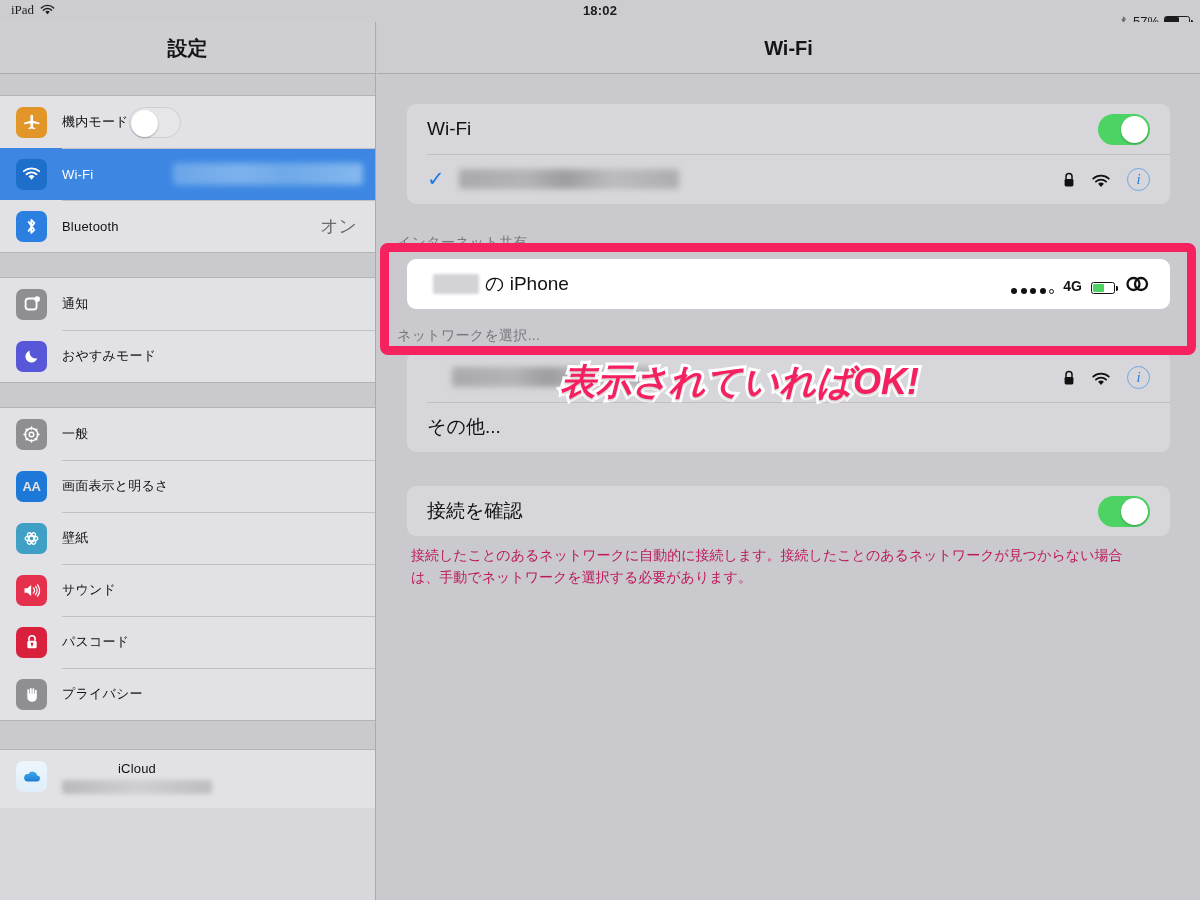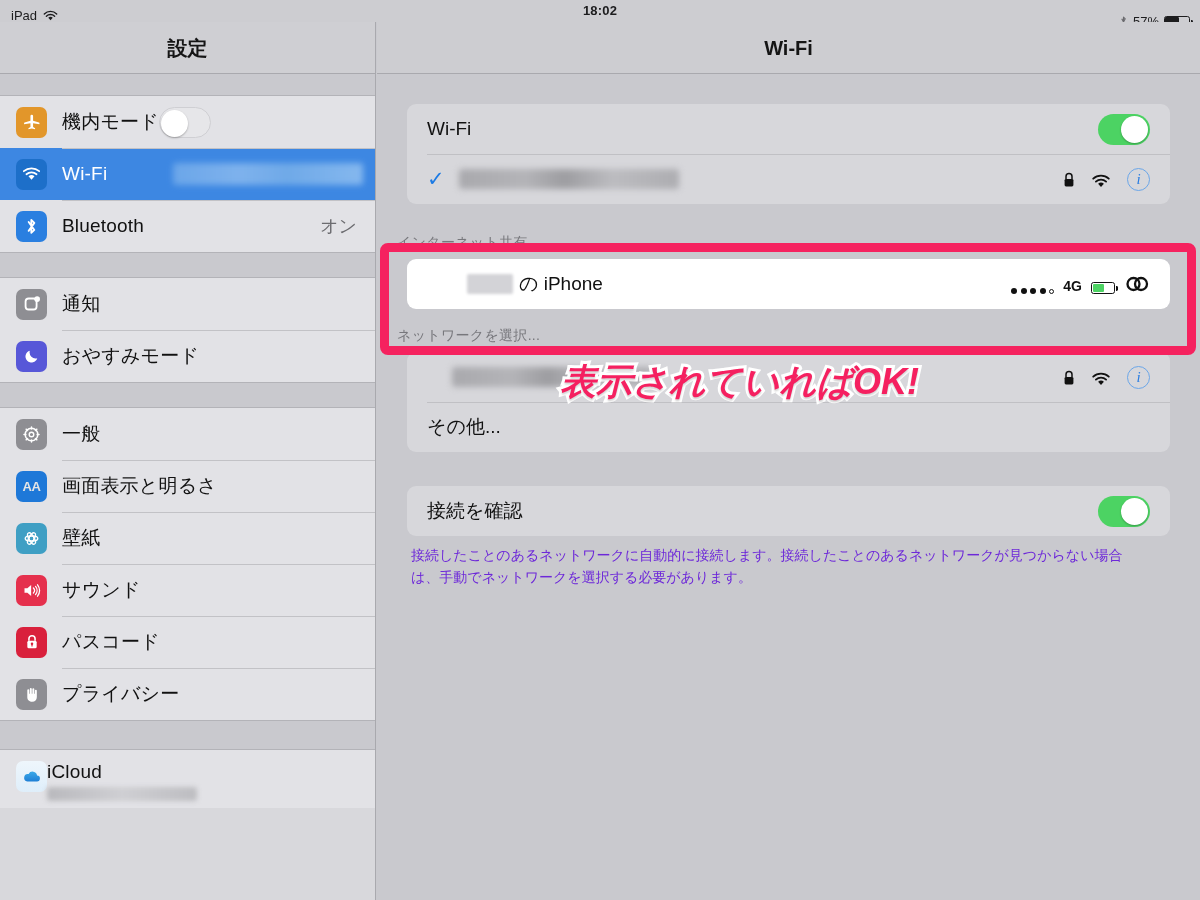--- a/index.html
+++ b/index.html
@@ -10,21 +10,21 @@
     overflow: hidden;
   }
   #app { position: relative; width: 1200px; height: 900px; }
 
   
   .statusbar {
     position: absolute; top: 0; left: 0; width: 1200px; height: 22px;
     background: #cdcdd1;
     font-size: 13px; color: #1c1c1e;
   }
-  .sb-left { position: absolute; left: 11px; top: 8px; display: flex; align-items: center; gap: 6px; }
+  .sb-left { position: absolute; left: 11px; top: 2px; display: flex; align-items: center; gap: 6px; font-family: Liberation Serif, serif; }
   .sb-center { position: absolute; left: 0; right: 0; top: 3px; text-align: center; font-size: 13px; font-weight: 600; letter-spacing: .2px;}
   .sb-right { position: absolute; right: 10px; top: 14px; display: flex; align-items: center; gap: 5px; }
   .wifi-glyph { display:inline-block; width: 15px; height: 12px; }
   .bt-glyph { display:inline-block; width: 9px; height: 14px; }
   .batt { width: 26px; height: 12px; border: 1.3px solid #1c1c1e; border-radius: 2.6px; position: relative; }
   .batt::after { content:""; position:absolute; right:-4px; top:3.2px; width:2.2px; height:5px; background:#1c1c1e; border-radius:0 1.4px 1.4px 0; }
   .batt > i { display:block; height:100%; background:#1c1c1e; border-radius:1.2px; }
 
   
   .sidebar {
@@ -61,21 +61,21 @@
   }
   .srow + .srow::before {
     content: ""; position: absolute; left: 62px; right: 0; top: 0; height: 1px; background: #c2c2c6;
   }
   .srow.selected { background: #3d87e2; }
   .srow .sicon {
     width: 31px; height: 31px; border-radius: 7px; flex: 0 0 31px;
     display: flex; align-items: center; justify-content: center;
     color: #fff; overflow: hidden;
   }
-  .srow .slabel { margin-left: 15px; font-size: 19px; color: #111; letter-spacing: .2px; }
+  .srow .slabel { margin-left: 15px; font-size: 13px; color: #111; letter-spacing: .2px; text-align: center; }
   .srow.selected .slabel { color: #fff; }
   .srow .svalue { margin-left: auto; margin-right: 18px; font-size: 18px; color: #6c6c70; }
   .blurblock { margin-left: auto; margin-right: 12px; width: 190px; height: 22px;
      background: linear-gradient(90deg,#6fa9ea 0%, #84b6ee 35%, #74ade9 60%, #8bbcf0 100%);
      filter: blur(3px); border-radius: 3px; opacity: .92; }
   .blurblock-grey { margin-left: 15px; width: 150px; height: 14px;
      background: linear-gradient(90deg,#b9b9bd,#cfcfd3,#bdbdc1); filter: blur(2.5px); border-radius:3px; }
 
   
   .ic-plane { background: #e2962a; }
@@ -104,21 +104,21 @@
     padding: 0 20px; font-size: 19px; color: #111;
   }
   .row + .row::before {
     content: ""; position: absolute; left: 20px; right: 0; top: 0; height: 1px; background: #c0c0c4;
   }
   .row .spacer { margin-left: auto; }
   .grp-header {
     font-size: 14px; color: #77777c; padding: 0 15px 7px 20px; letter-spacing: .3px;
   }
   .grp-footer {
-    font-size: 14px; color: #6d28d9; line-height: 1.55; padding: 9px 54px 0 34px;
+    font-size: 14px; color: #be185d; line-height: 1.55; padding: 9px 54px 0 34px;
   }
 
   
   .switch { width: 52px; height: 31px; border-radius: 16px; position: relative; flex: 0 0 52px; }
   .switch.on { background: #4cd363; }
   .switch.off { background: #e6e6e9; border: 1px solid #cfcfd3; }
   .switch .knob {
     position: absolute; top: 2px; width: 27px; height: 27px; border-radius: 50%;
     background: #fff; box-shadow: 0 1px 2px rgba(0,0,0,.28);
   }
@@ -333,21 +333,21 @@
           <svg viewBox="0 0 24 24" width="22" height="22">
             <defs>
                 <linearGradient id="cg" x1="0" y1="0" x2="0" y2="1">
               <stop offset="0" stop-color="#3aa9e8"></stop>
                   <stop offset="1" stop-color="#1f7fd6"></stop>
                 </linearGradient>
               </defs>
             <path fill="url(#cg)" d="M6.9 16.9h10.3a3.3 3.3 0 0 0 .3-6.6 4.9 4.9 0 0 0-9.2-1.6 3.8 3.8 0 0 0-1.4 8.2z"></path>
           </svg>
         </span>
-        <span style="display:flex;flex-direction:column;gap:4px;margin-left:0">
+        <span style="display:flex;flex-direction:column;gap:4px;margin-left:15px">
           <span class="slabel" style="margin-left:0">iCloud</span>
           <span class="blurblock-grey" style="margin-left:0"></span>
         </span>
       </div>
     </div>
   </div>
 
   <div class="detail">
     <div class="nav-title-right">Wi-Fi</div>
 
@@ -377,21 +377,21 @@
             <path d="M2.2 4.7 a11.4 11.4 0 0 1 15.6 0" stroke="#111" stroke-width="1.8" fill="none" stroke-linecap="round"></path>
           </svg>
         </span>
         <span class="info-i">i</span>
       </div>
     </div>
 
     <div style="height:30px"></div>
     <div class="grp-header">インターネット共有</div>
     <div class="card white">
-      <div class="row" style="padding-left:60px">
+      <div class="row" style="padding-left:26px">
         <span style="display:inline-block;width:46px;height:20px;border-radius:2px;background:#d3d3d7;filter:blur(1.5px);margin-right:6px"></span>
         <span>の iPhone</span>
         <span class="spacer"></span>
         <span class="tether-right">
           <span class="dots">
             <i></i>
               <i></i>
               <i></i>
               <i></i>
               <i class="hollow"></i>

